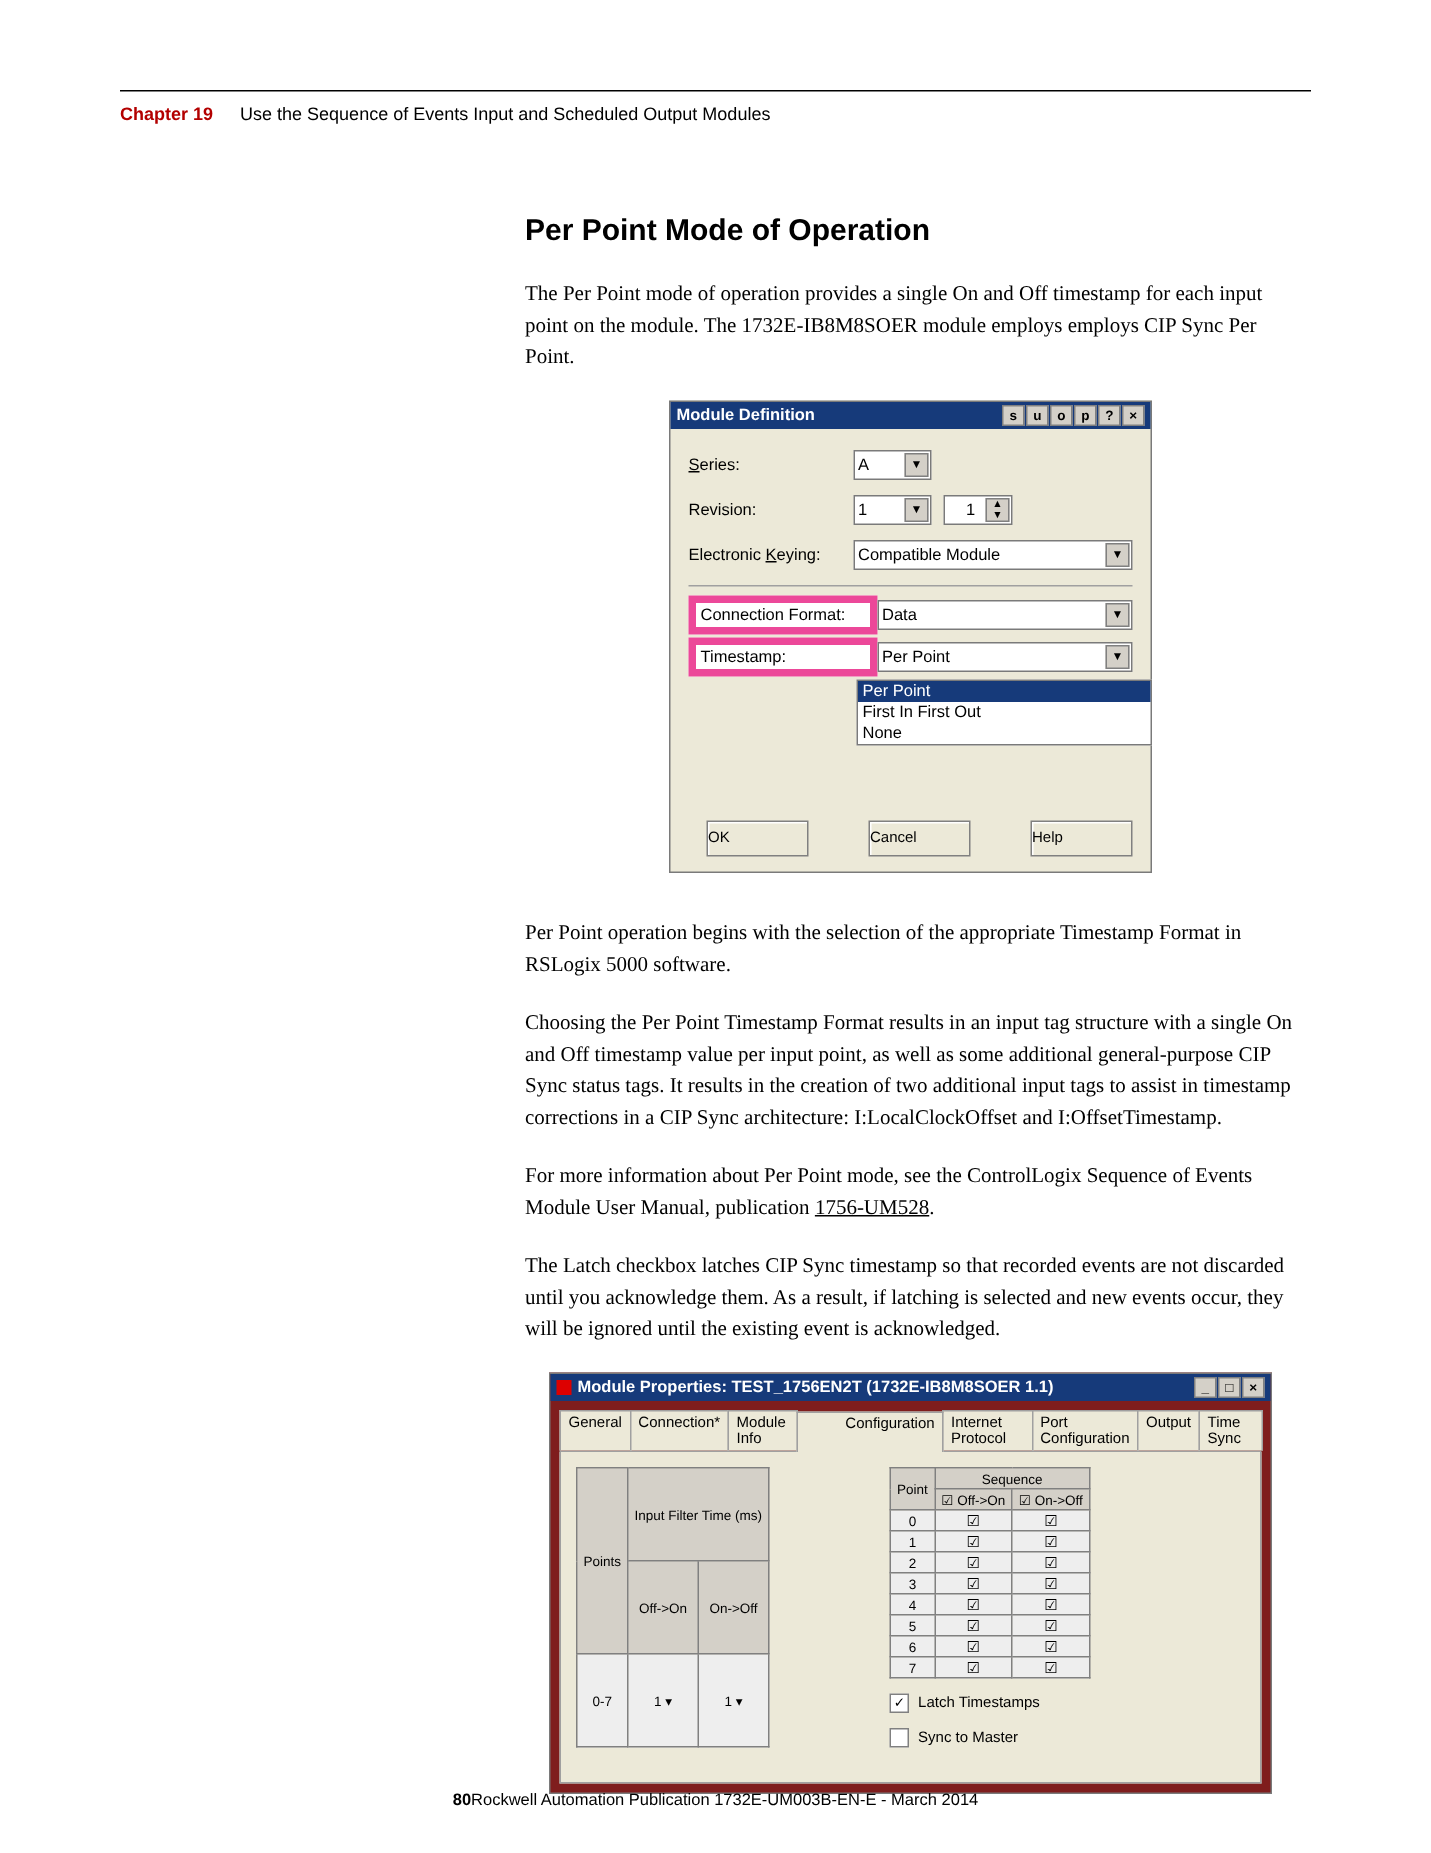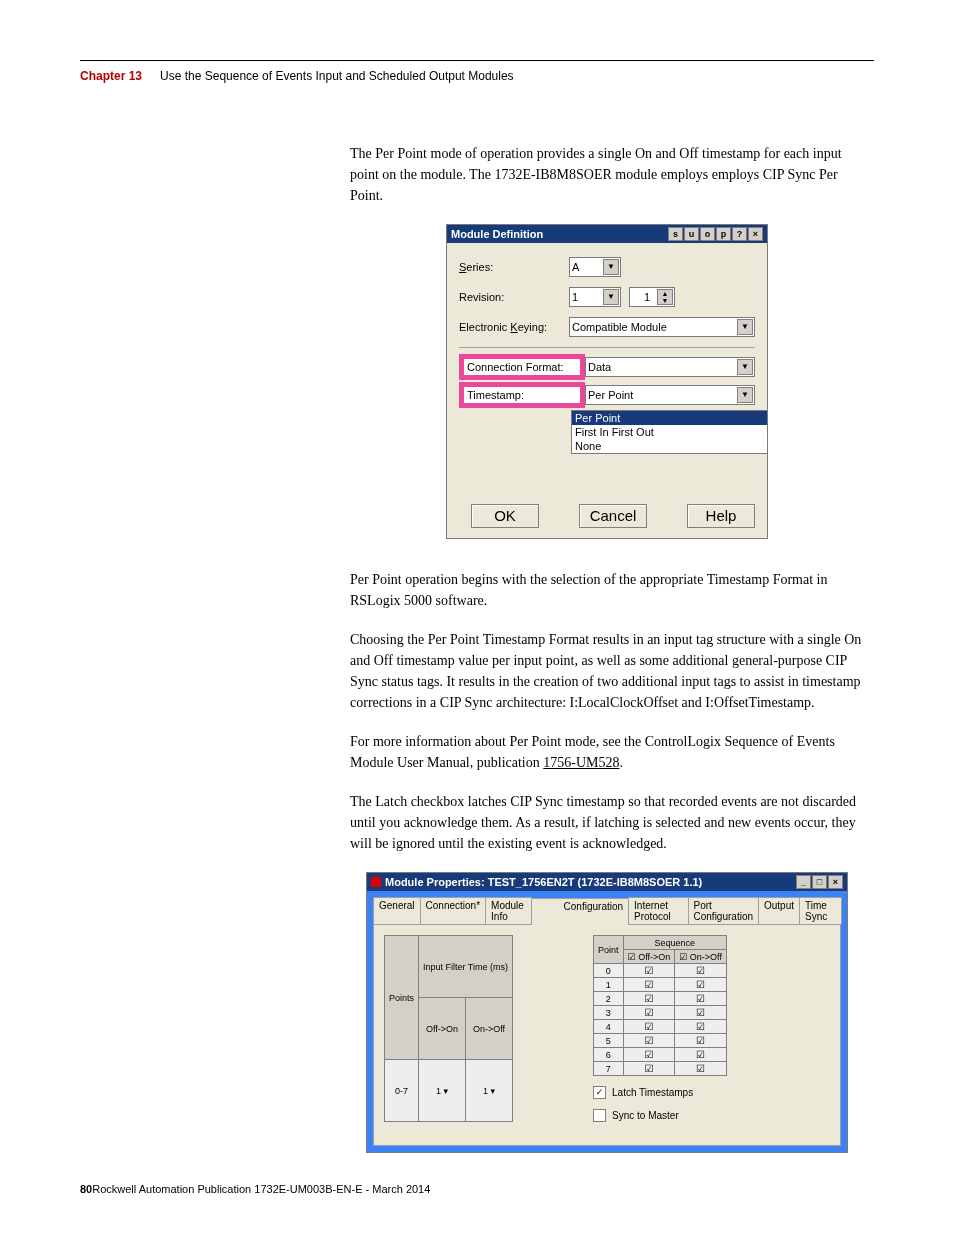--- a/index.html
+++ b/index.html
@@ -90,62 +90,63 @@
   .form-row2 .combo { flex: 1; }
   .dropdown-open {
     background: #fff; border: 1px solid #7a7a7a;
     margin-left: 112px; width: 195px;
   }
   .dropdown-open div { padding: 1px 3px; }
   .dropdown-open .sel { background: #163a7a; color: #fff; }
   .btn-row { display: flex; justify-content: flex-start; gap: 40px; margin-top: 50px; }
   .winbtn {
     background: #ece9d8; border: 1px solid #808080;
-    width: 72px; height: 22px; font-size: 15px;
-    text-align: center; line-height: 22px;
+    width: 72px; height: 22px; font-size: 10px;
+    line-height: 22px;
     box-shadow: 1px 1px 0 #fff inset;
   }
   .dialog2 {
     margin: 10px auto 0 auto;
     width: 480px;
-    background: #3b82f6;
+    background: #7f1d1d;
     border: 1px solid #7a7a7a;
     font-family: Tahoma, sans-serif;
     font-size: 10px;
   }
   .dlg2-body { padding: 6px; }
   .tabs { display: flex; border-bottom: 1px solid #a0a0a0; font-size: 10px; }
   .tab { padding: 2px 5px; border: 1px solid #a0a0a0; border-bottom: none; background: #ece9d8; margin-right: -1px;}
   .tab.active { background: #ece9d8; position: relative; top: 1px; padding-left: 32px; }
   .tab-content { padding: 10px; background: #ece9d8; border: 1px solid #a0a0a0; border-top: none; min-height: 200px;}
   .grid-area { display: flex; gap: 80px; }
   .mini-table { border-collapse: collapse; font-size: 9px; }
   .mini-table th, .mini-table td { border: 1px solid #808080; padding: 0 4px; height: 13px; text-align: center; background: #eee;}
   .mini-table th { background: #d4d0c8; font-weight: normal; }
   .mini-table td.chk::before { content: "☑"; font-size: 10px; }
   .checkbox-row { display: flex; align-items: center; gap: 6px; font-size: 10px; margin-top: 10px;}
   .cb { width: 11px; height: 11px; border: 1px solid #808080; background: #fff; text-align:center; font-size: 9px; line-height: 11px;}
   .footer {
-    position: absolute; bottom: 40px; left: 80px; right: 80px;
-    display: flex; justify-content: flex-start;
+    position: absolute; bottom: 30px; left: 80px; right: 80px;
+    display: flex; justify-content: center;
     font-size: 11px; font-family: Arial, sans-serif;
   }
   .footer .pn { font-weight: bold; }
   u.key { text-decoration: underline; }
 </style>
 </head>
 <body>
 
 <div class="page">
   <div class="chapter-header">
-    <span class="chapter-num">Chapter 13</span>
+    <span class="chapter-num">Chapter 19</span>
     <span class="chapter-title">Use the Sequence of Events Input and Scheduled Output Modules</span>
   </div>
 
   <div class="content">
+    <div class="section-heading">Per Point Mode of Operation</div>
     <div class="para">The Per Point mode of operation provides a single On and Off timestamp for each input point on the module. The 1732E-IB8M8SOER module employs employs CIP Sync Per Point.</div>
 
     <div class="dialog1">
       <div class="titlebar">
         <span>Module Definition</span>
         <span class="spacer"></span>
         <span class="wbtn">s</span>
         <span class="wbtn">u</span>
         <span class="wbtn">o</span>
         <span class="wbtn">p</span>

